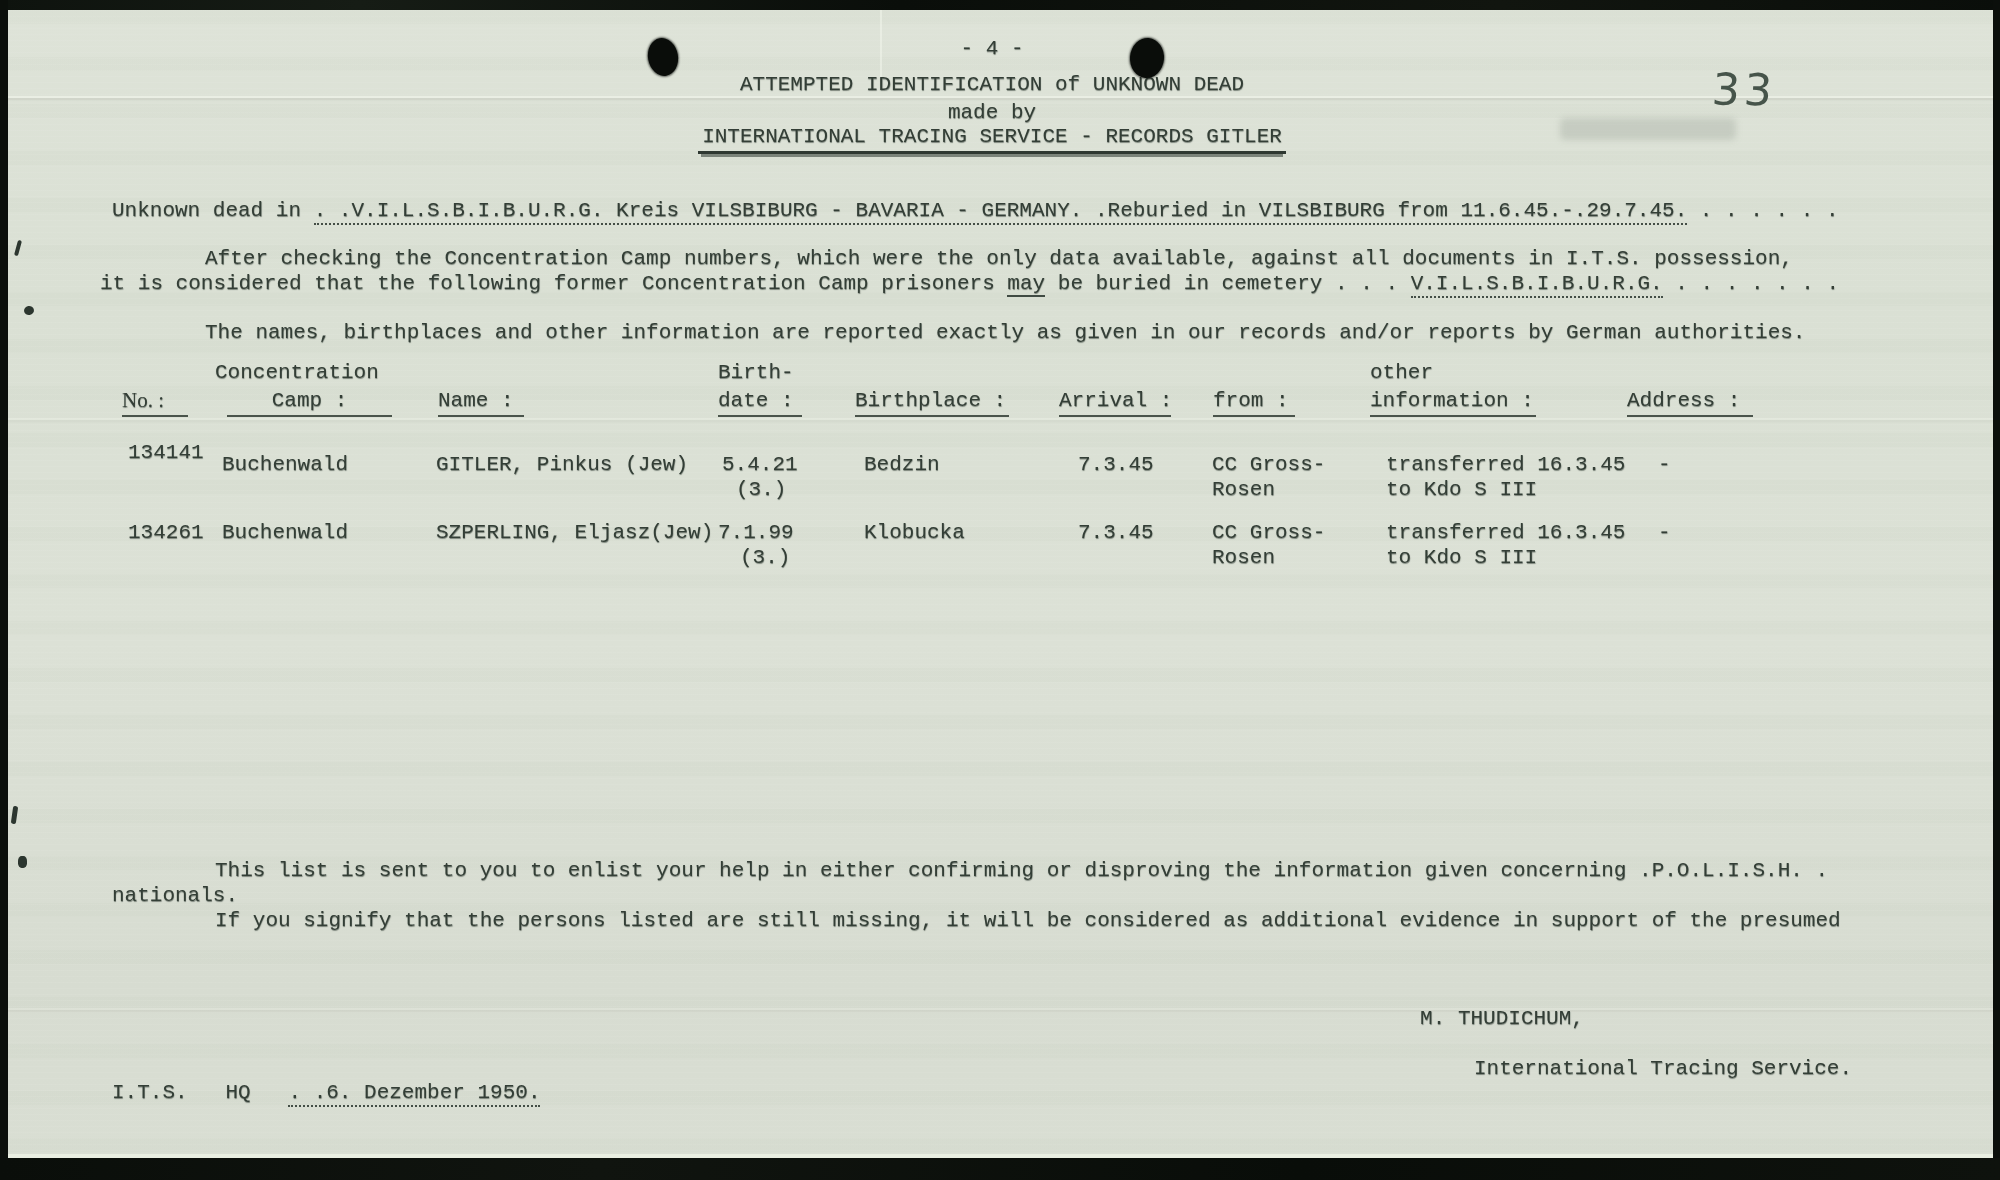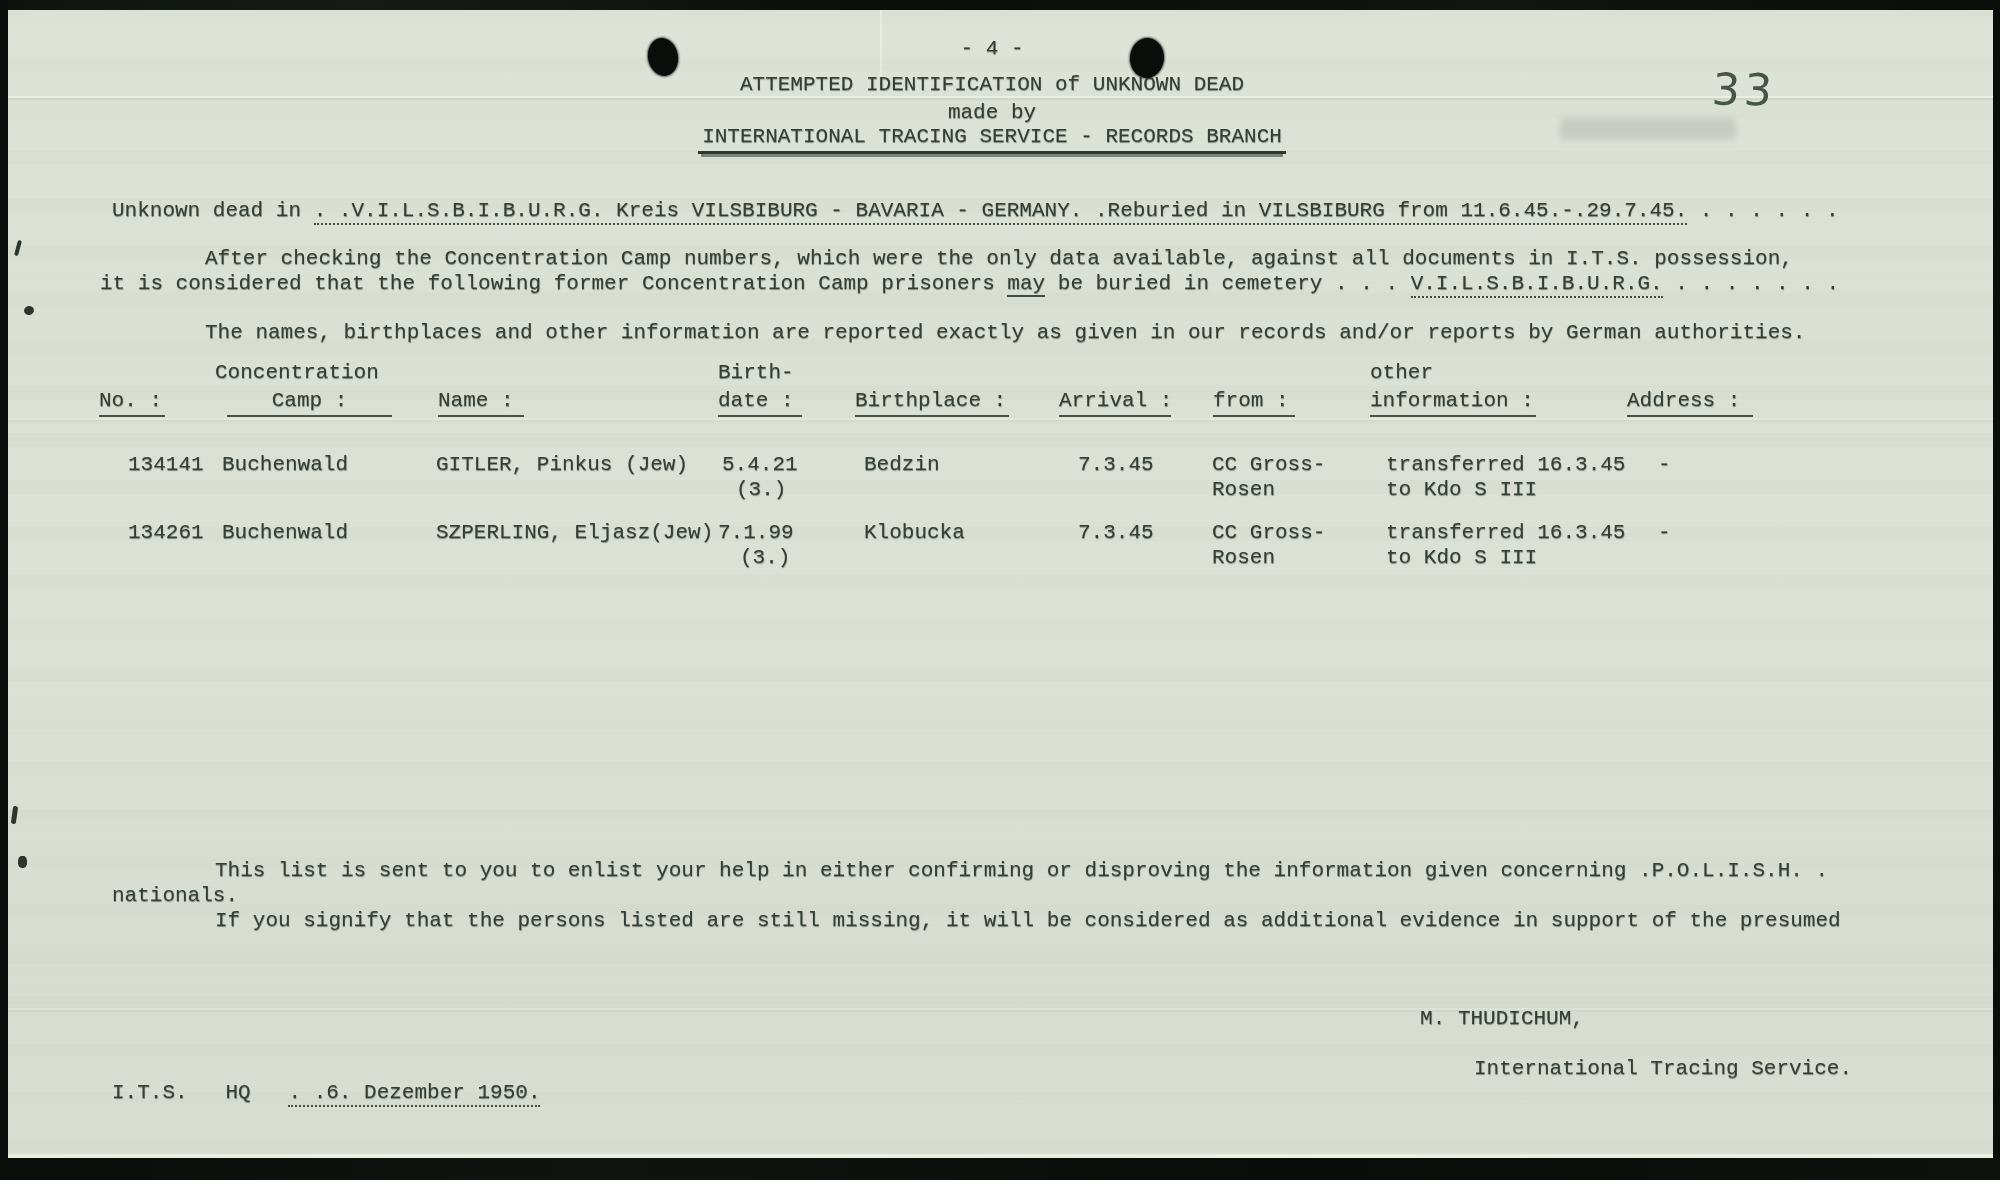--- a/index.html
+++ b/index.html
@@ -58,21 +58,21 @@
   <div class="crease-h" style="top:96px;"></div>
   <div class="crease-h" style="top:418px; opacity:.5;"></div>
   <div class="crease-h" style="top:1008px; opacity:.45;"></div>
   <div class="crease-v" style="left:880px; top:10px; height:80px;"></div>
 
   <div class="content">
 
     <div class="center-line" style="top:36px;">- 4 -</div>
     <div class="center-line" style="top:72px;">ATTEMPTED IDENTIFICATION of UNKNOWN DEAD</div>
     <div class="center-line" style="top:100px;">made by</div>
-    <div class="center-line" style="top:124px;"><span class="org-ul">INTERNATIONAL TRACING SERVICE - RECORDS BRANCH</span></div>
+    <div class="center-line" style="top:124px;"><span class="org-ul">INTERNATIONAL TRACING SERVICE - RECORDS GITLER</span></div>
     <div class="handwrit">33</div>
     <div class="stamp-smudge"></div>
 
     <div class="punch" style="left:648px; top:38px; width:30px; height:38px; transform:rotate(-10deg);"></div>
     <div class="punch" style="left:1130px; top:38px; width:34px; height:40px; transform:rotate(5deg);"></div>
 
     <div class="mark" style="left:16px; top:240px; width:4px; height:16px; transform:rotate(15deg); border-radius:2px;"></div>
     <div class="mark" style="left:24px; top:306px; width:10px; height:9px; transform:rotate(-10deg); border-radius:50%;"></div>
     <div class="mark" style="left:12px; top:806px; width:5px; height:18px; transform:rotate(8deg); border-radius:2px;"></div>
     <div class="mark" style="left:18px; top:856px; width:9px; height:12px; border-radius:40%;"></div>
@@ -81,32 +81,32 @@
 
     <div class="t" style="left:205px; top:246px;">After checking the Concentration Camp numbers, which were the only data available, against all documents in I.T.S. possession,</div>
     <div class="t" style="left:100px; top:271px;"><span>it is considered that the following former Concentration Camp prisoners </span><span class="mayul">may</span><span> be buried in cemetery . . . </span><span class="dotline">V.I.L.S.B.I.B.U.R.G.</span><span> . . . . . . .</span></div>
 
     <div class="t" style="left:205px; top:320px;">The names, birthplaces and other information are reported exactly as given in our records and/or reports by German authorities.</div>
 
     <div class="t" style="left:215px; top:360px;">Concentration</div>
     <div class="t" style="left:718px; top:360px;">Birth-</div>
     <div class="t" style="left:1370px; top:360px;">other</div>
 
-    <div class="hcell ul" style="left:99px; top:388px; width:66px;">No. :</div>
+    <div class="hcell ul" style="left:122px; top:388px; width:66px;font-family:Liberation Serif, serif;">No. :</div>
     <div class="hcell ul ctr" style="left:227px; top:388px; width:165px;">Camp :</div>
     <div class="hcell ul" style="left:438px; top:388px; width:86px;">Name :</div>
     <div class="hcell ul" style="left:718px; top:388px; width:84px;">date :</div>
     <div class="hcell ul" style="left:855px; top:388px; width:154px;">Birthplace :</div>
     <div class="hcell ul" style="left:1059px; top:388px; width:112px;">Arrival :</div>
     <div class="hcell ul" style="left:1213px; top:388px; width:82px;">from :</div>
     <div class="hcell ul" style="left:1370px; top:388px; width:166px;">information :</div>
     <div class="hcell ul" style="left:1627px; top:388px; width:126px;">Address :</div>
 
     <div>
-      <div class="t" style="left:128px; top:452px;text-align:right;">134141</div>
+      <div class="t" style="left:128px; top:440px;text-align:right;">134141</div>
       <div class="t" style="left:222px; top:452px;">Buchenwald</div>
       <div class="t" style="left:436px; top:452px;">GITLER, Pinkus (Jew)</div>
       <div class="t" style="left:722px; top:452px;">5.4.21</div>
       <div class="t" style="left:736px; top:477px;">(3.)</div>
       <div class="t" style="left:864px; top:452px;">Bedzin</div>
       <div class="t" style="left:1078px; top:452px;">7.3.45</div>
       <div class="t" style="left:1212px; top:452px;">CC Gross-</div>
       <div class="t" style="left:1212px; top:477px;">Rosen</div>
       <div class="t" style="left:1386px; top:452px;">transferred 16.3.45</div>
       <div class="t" style="left:1386px; top:477px;">to Kdo S III</div>

